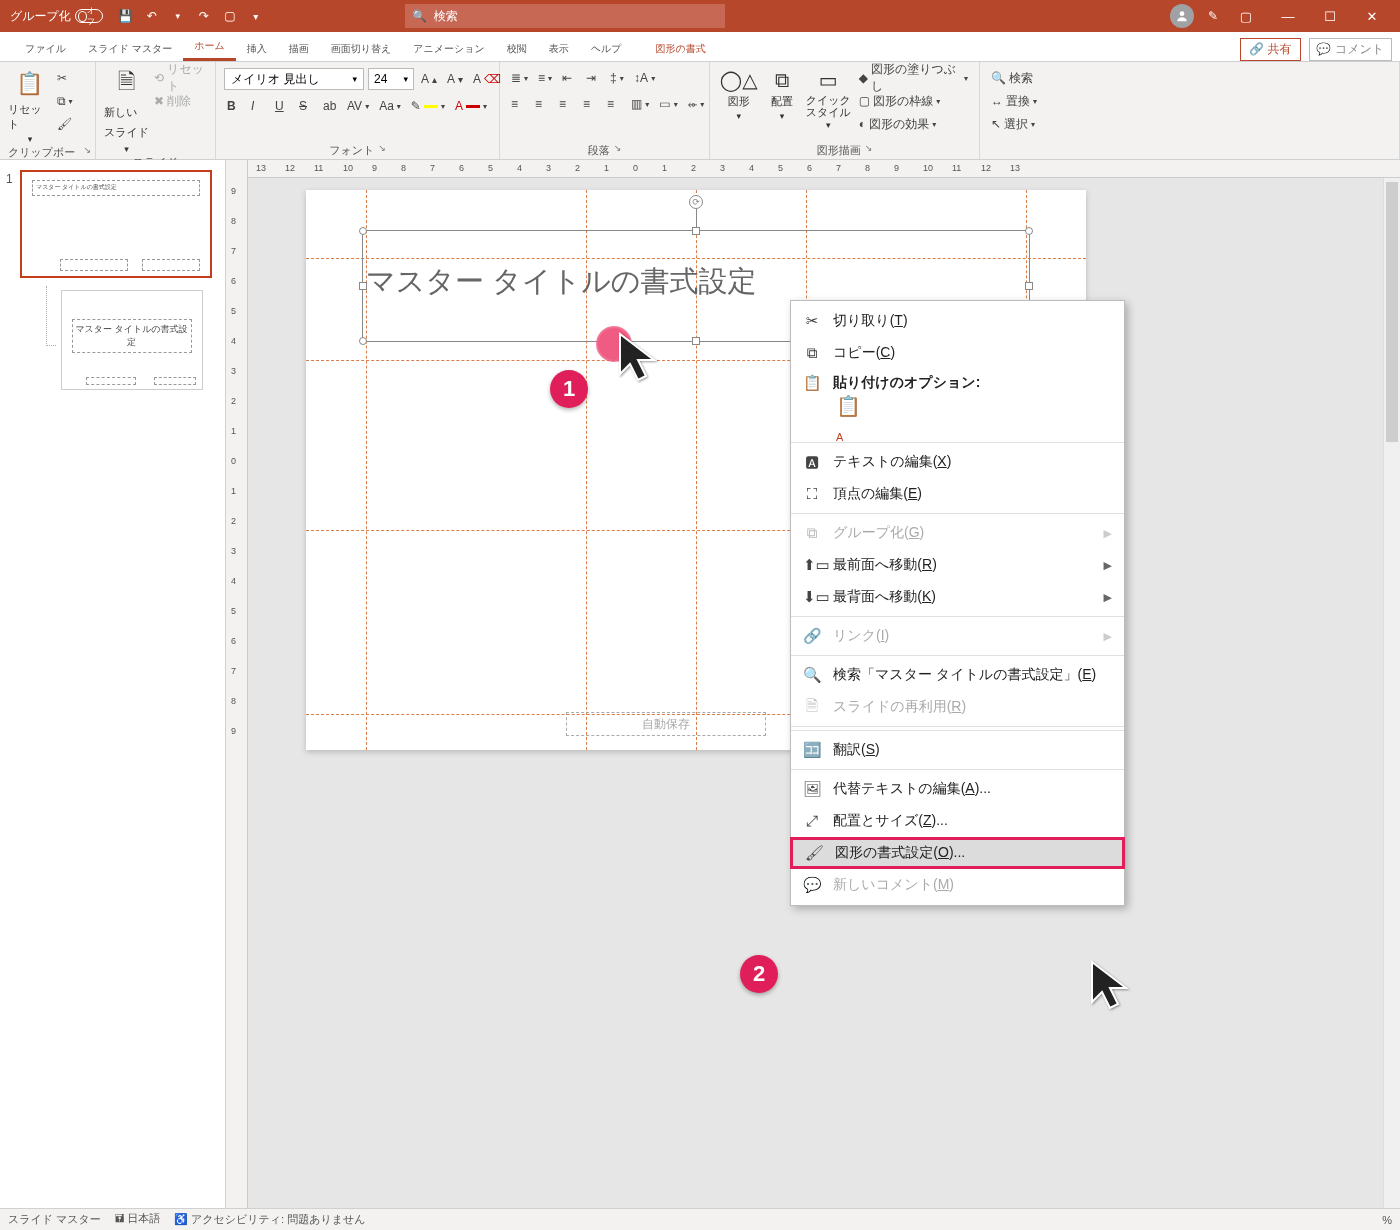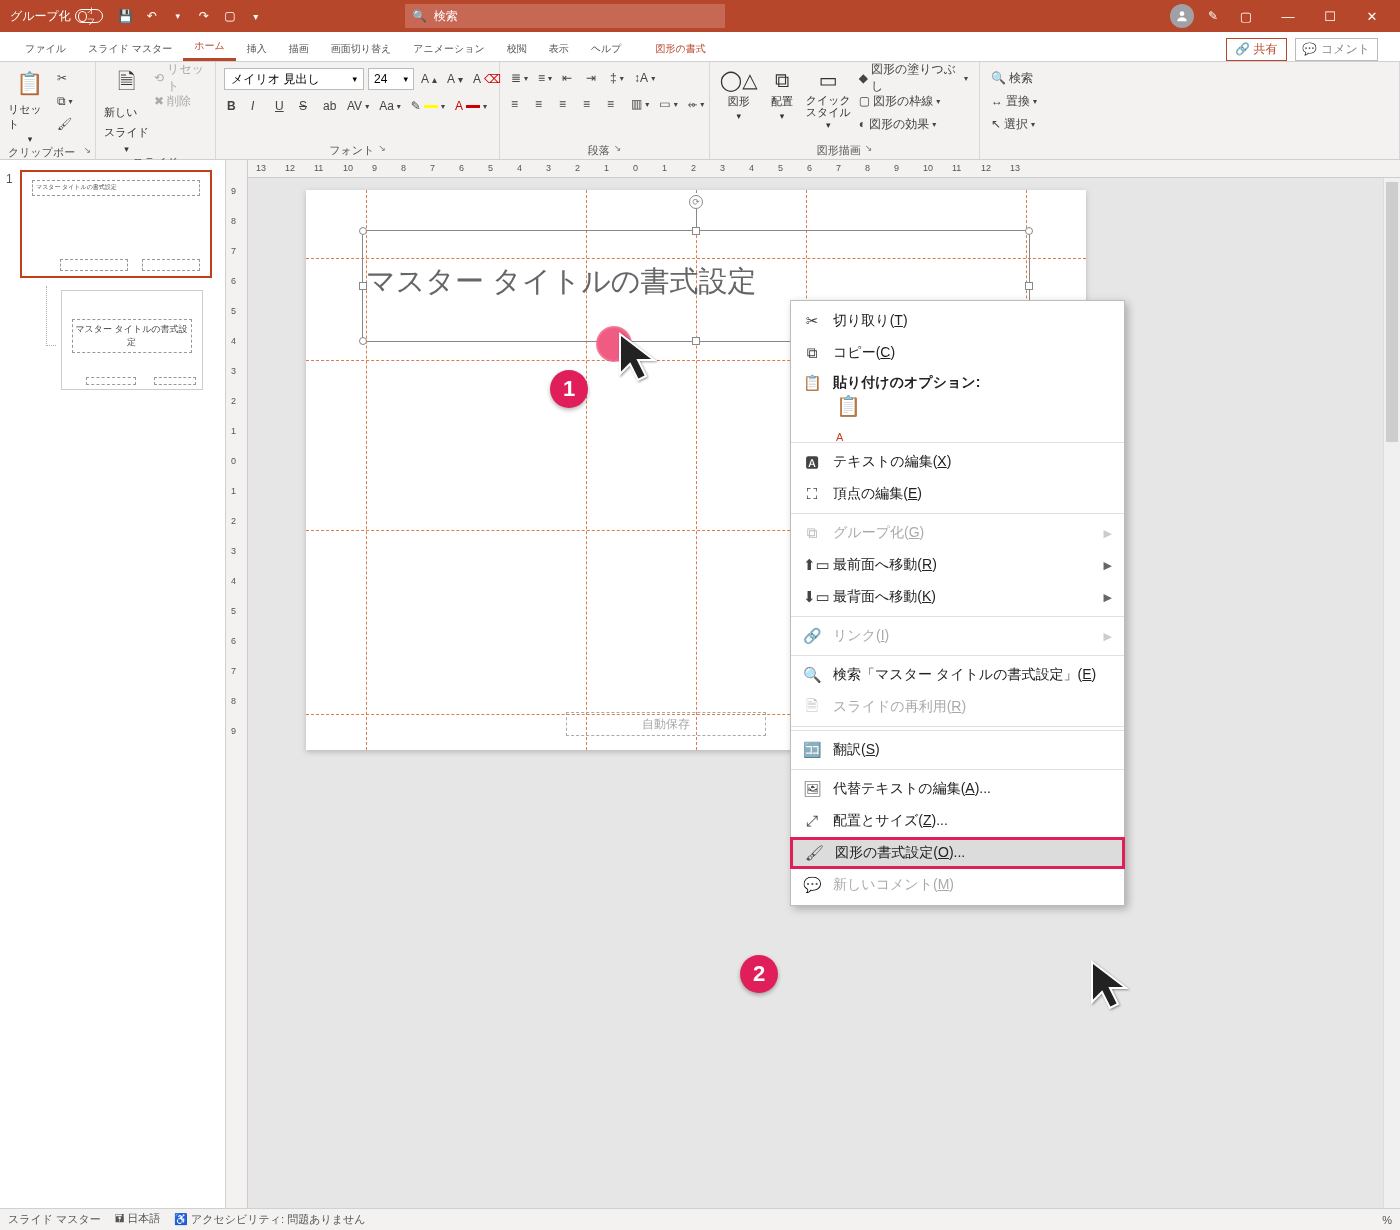--- a/index.html
+++ b/index.html
@@ -16,21 +16,21 @@
 .search { margin-left: 140px; height: 24px; width: 320px; background: #c76854; display: flex; align-items: center; padding: 0 8px; gap: 6px; color:#fff; }
 .titlebar .right { margin-left: auto; display: flex; align-items: center; gap: 14px; padding-right: 14px; }
 .avatar { width: 24px; height: 24px; background: #9fa1a5; border-radius: 50%; display:flex;align-items:center;justify-content:center;}
 .winbtn { width: 28px; text-align: center; font-size: 13px; }
 
 
 .tabrow { height: 30px; background: #fff; border-bottom: 1px solid #d0d0d0; display: flex; align-items: flex-end; padding-left: 14px; gap: 0; }
 .tab { padding: 6px 11px 5px; font-size: 10px; color: #555; cursor: pointer; }
 .tab.active { color: #b7472a; border-bottom: 3px solid #b7472a; }
 .tab.contextual { color: #b7472a; margin-left: 12px;}
-.tabrow .right { margin-left: auto; display: flex; gap: 8px; padding-right: 22px; align-items:center;}
+.tabrow .right { margin-left: auto; display: flex; gap: 8px; padding-right: 8px; align-items:center;}
 .sharebtn { border: 1px solid #b7472a; color: #b7472a; padding: 2px 8px; font-size: 12px; }
 .commentbtn { border: 1px solid #bbb; color: #888; padding: 2px 7px; font-size: 12px; }
 
 
 .ribbon { height: 98px; background: #f3f2f1; border-bottom: 1px solid #d0d0d0; display: flex; }
 .group { border-right: 1px solid #d8d8d8; display: flex; flex-direction: column; padding: 2px 4px 0; }
 .group .body { flex: 1; display: flex; align-items: flex-start; gap: 2px; padding: 4px 4px 0; }
 .group .label { text-align: center; font-size: 11px; color: #555; padding: 1px 0; display:flex; justify-content:center; gap:4px;}
 .group .label .launcher{font-size:9px;color:#777}
 .bigbtn { width: 44px; display: flex; flex-direction: column; align-items: center; gap: 2px; font-size: 11px; color: #333; }

